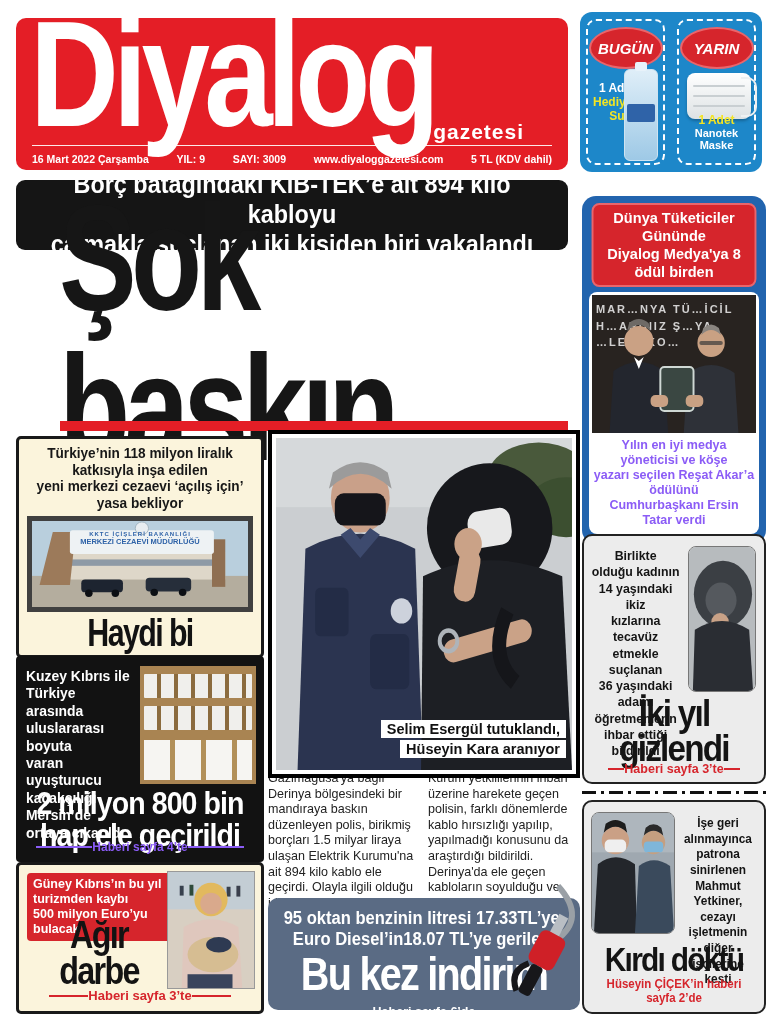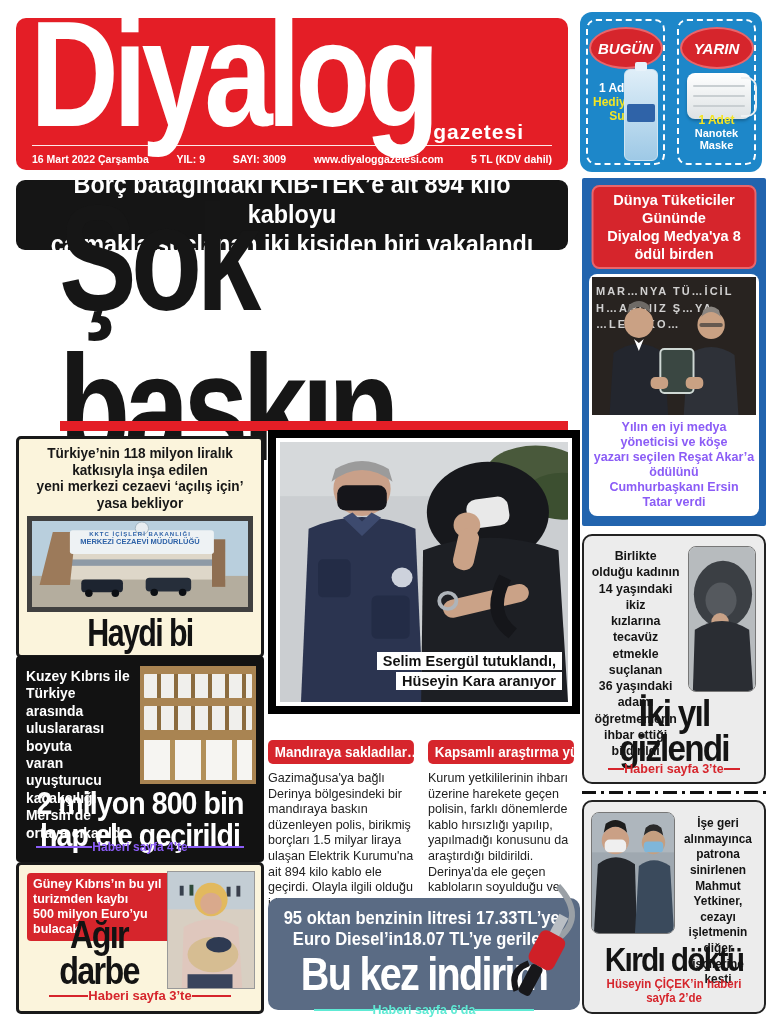--- a/index.html
+++ b/index.html
@@ -42,21 +42,21 @@
   .kicker-banner { left:16px; top:180px; width:552px; height:70px; background:#151515; border-radius:9px;
       color:#fff; display:flex; align-items:center; justify-content:center; text-align:center;
       font-weight:bold; font-size:26px; line-height:1.15; }
   .kicker-banner > div { transform:scaleX(.9); width:100%; }
   .lead-headline { left:8px; top:244px; width:568px; height:178px; display:flex; align-items:center; justify-content:center;
       color:#161616; font-weight:bold; font-size:142px; letter-spacing:-7px; line-height:1;
       transform:scaleX(.82) scaleY(1.06); transform-origin:center; }
   .lead-bar { left:60px; top:421px; width:508px; height:10px; background:#e41e26; }
 
   
-  .lead-photo { left:268px; top:430px; width:312px; height:284px; background:#fff; border:8px solid #000000;
+  .lead-photo { left:268px; top:430px; width:312px; height:348px; background:#fff; border:4px solid #000000;
       padding:4px; z-index:3; }
   .lead-photo svg { width:100%; height:100%; display:block; }
   .lead-caption { position:absolute; right:10px; bottom:16px; text-align:right; font-weight:bold; font-size:14.5px; color:#111; }
   .lead-caption span { background:#fff; padding:1px 6px; display:inline-block; margin-top:2px; }
 
   
   .page-line { display:flex; align-items:center; gap:0; font-weight:bold; }
   .page-line .l { flex:1; border-top:2px solid currentColor; }
 
   
@@ -93,25 +93,25 @@
   .col { top:740px; width:152px; height:152px; }
   .col .hdr { background:#d6252c; color:#fff; border-radius:5px; font-weight:bold; font-size:14px;
       padding:4px 7px; transform:scaleX(.96); transform-origin:left center; white-space:nowrap; }
   .col .body { margin-top:6px; font-size:12.8px; line-height:1.22; color:#222; transform:scaleX(.98); transform-origin:left top; width:102%; }
   .col .byline { margin-top:4px; color:#d6252c; font-size:9.5px; font-weight:bold; text-align:right; }
 
   
   .fuel { left:268px; top:898px; width:312px; height:112px; background:#5a6b84; border-radius:10px; color:#fff; text-align:center; padding-top:10px; }
   .fuel .l1 { font-weight:bold; font-size:18px; line-height:1.15; transform:scaleX(.92); }
   .fuel .headline { font-weight:bold; font-size:46px; letter-spacing:-2px; line-height:1; margin-top:2px; transform:scaleX(.86); }
-  .fuel .page-line { margin:6px 46px 0; font-size:12.5px; color:#5eead4; }
+  .fuel .page-line { margin:6px 46px 0; font-size:12.5px; color:#ffffff;flex-direction:column; }
   .nozzle { position:absolute; right:-4px; top:-16px; width:78px; height:134px; z-index:4; }
 
   
-  .award { left:582px; top:178px; width:184px; height:348px; background:#2264ae; border-radius:2px; padding:7px; }
+  .award { left:582px; top:196px; width:184px; height:348px; background:#2264ae; border-radius:14px; padding:7px; }
   .award .kick { background:#d6252c; border:2px solid #e9656b; border-radius:8px; color:#fff; text-align:center;
       font-weight:bold; font-size:15px; line-height:1.2; padding:4px 2px; transform:scaleX(.97); }
   .award .card { background:#fff; border-radius:8px; margin-top:5px; padding:3px; }
   .award .photo { position:relative; height:138px; background:#282320; overflow:hidden; }
   .award .banner { position:absolute; left:4px; top:6px; right:4px; color:#efefef; font-weight:bold; font-size:11px;
       letter-spacing:2px; line-height:1.5; opacity:.85; }
   .award .cap { color:#8b5cf6; font-weight:bold; font-size:12.5px; line-height:1.2; text-align:center; padding:5px 1px 3px; }
   .award .headline { color:#fff; text-align:center; font-weight:bold; font-size:44px; line-height:.98;
       letter-spacing:-2px; margin-top:6px; transform:scaleX(.92); }
   .award .page-line { color:#fff; font-size:12px; margin:8px 6px 0; }

